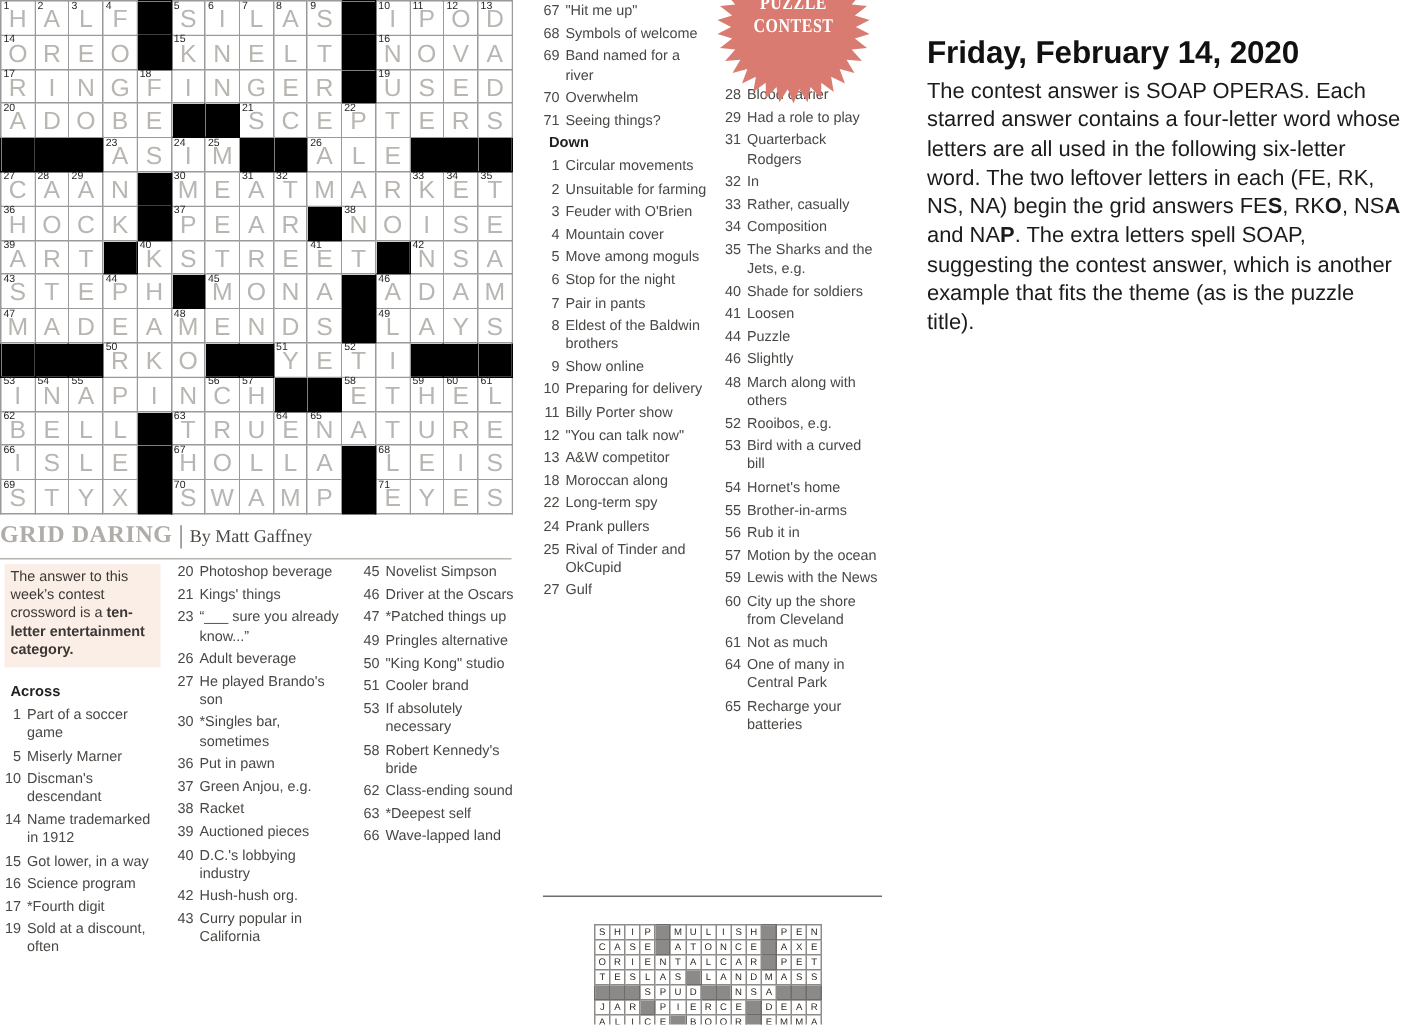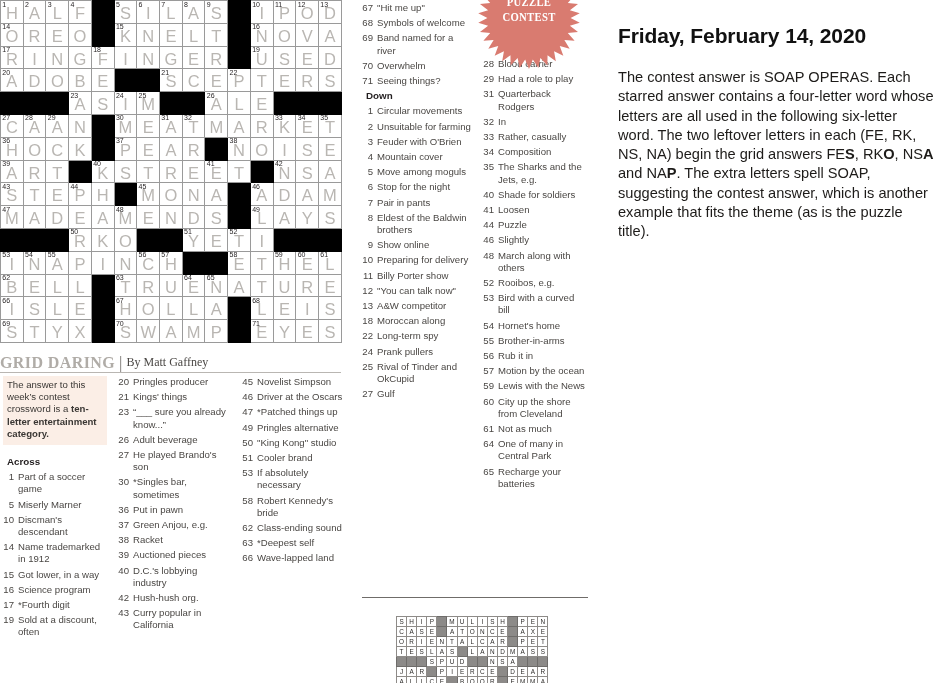--- a/index.html
+++ b/index.html
@@ -56,21 +56,21 @@
     line-height: 19px;
     font-family: "Liberation Sans", sans-serif;
     color: #b9b6b2;
     letter-spacing: 0;
   }
 
   
   #titlebar {
     position: absolute; left: 0; top: 348px;
     width: 341px; height: 23px;
-    display: flex; align-items: flex-end;
+    display: flex; align-items: flex-start;
   }
   #puz-title {
     font-family: "Liberation Serif", serif;
     font-weight: bold;
     font-size: 16px;
     letter-spacing: 0.4px;
     color: #b0aca7;
     line-height: 17px;
   }
   #title-sep {
@@ -204,21 +204,21 @@
     position: absolute; left: 11px; top: 24px;
     width: 318px;
     font-family: Liberation Sans, sans-serif;
     font-weight: bold;
     font-size: 21px;
     line-height: 24px;
     color: #111;
     letter-spacing: -0.1px;
   }
   #right-body {
-    position: absolute; left: 11px; top: 68px;
+    position: absolute; left: 11px; top: 52px;
     width: 316px;
     font-family: "Liberation Sans", sans-serif;
     font-size: 14.6px;
     line-height: 19.3px;
     color: #1d1b19;
   }
   #right-body b { font-weight: bold; }
 
   
   #panel-divider {
@@ -982,21 +982,21 @@
           <span class="cnum">19</span>
           <span class="ctext">Sold at a discount, often</span>
         </div>
       </div>
   </div>
 
   <div class="cluecol" id="col2">
     <div id="col2-list">
         <div class="clue">
           <span class="cnum">20</span>
-          <span class="ctext">Pringles producer</span>
+          <span class="ctext">Photoshop beverage</span>
         </div>
         <div class="clue">
           <span class="cnum">21</span>
           <span class="ctext">Kings' things</span>
         </div>
         <div class="clue">
           <span class="cnum">23</span>
           <span class="ctext">“___ sure you already know...”</span>
         </div>
         <div class="clue">

